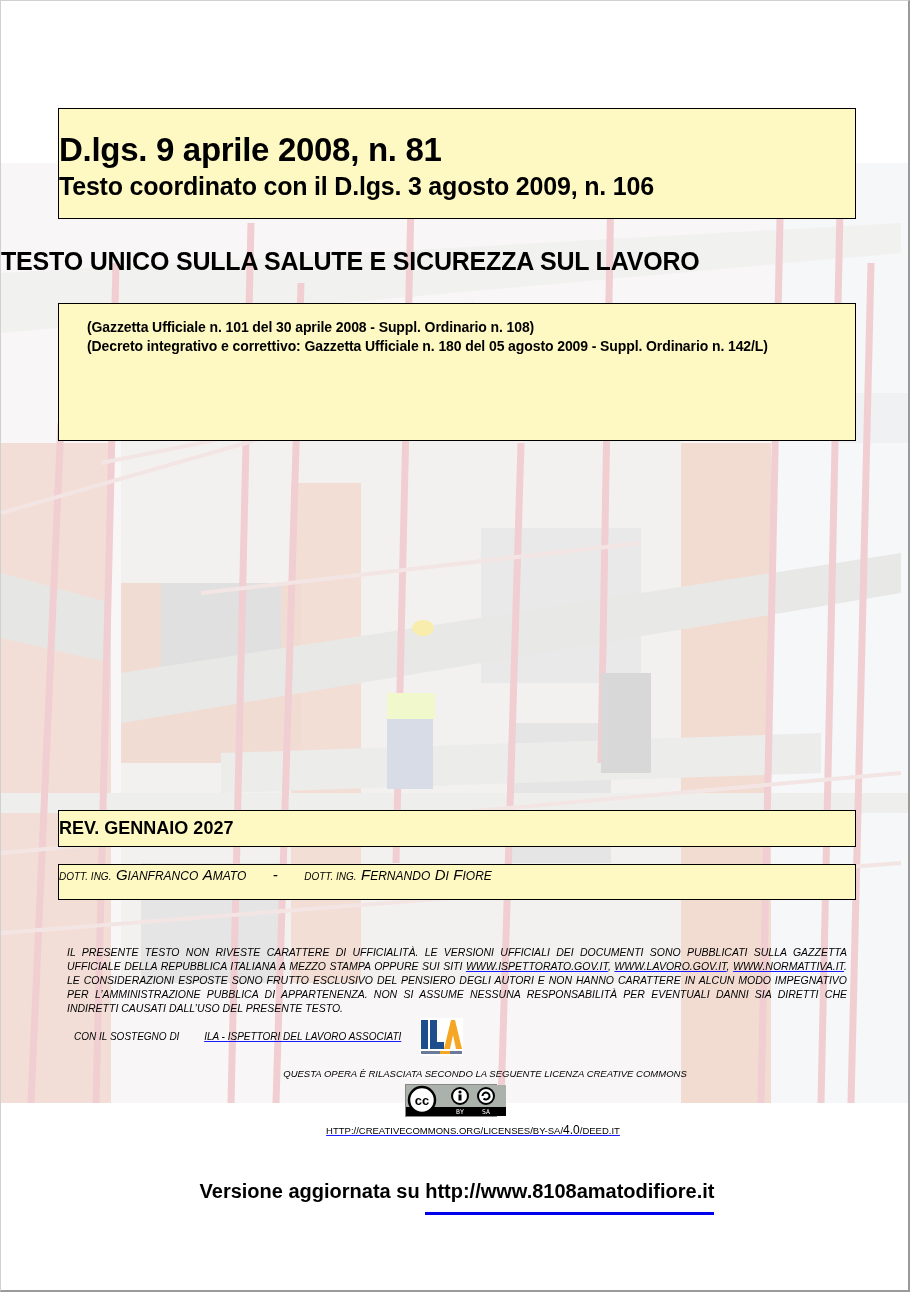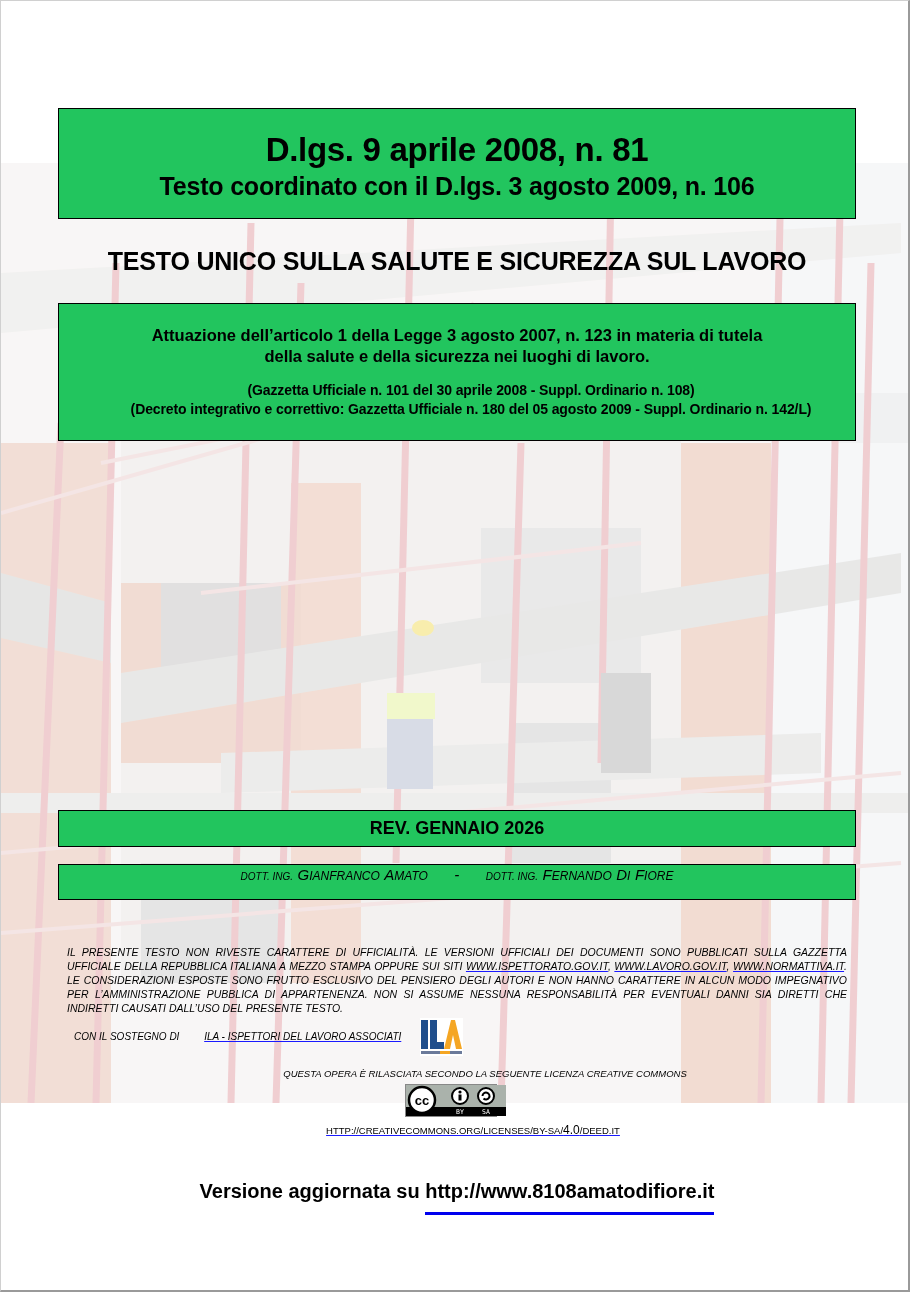--- a/index.html
+++ b/index.html
@@ -14,29 +14,29 @@
       box-sizing: border-box; background: #fff; overflow: hidden;
     }
     
     .photo {
       position: absolute; left: 0; top: 162px; width: 908px; height: 940px; overflow: hidden;
     }
     .photo svg { display: block; }
     .photo .wash { position: absolute; inset: 0; background: rgba(255,255,255,0.45); }
 
     .box {
-      position: absolute; background: #22c55e; border: 1px solid #000; box-sizing: border-box;
-      text-align: center; font-weight: bold; font-family: "Liberation Sans", sans-serif;
+      position: absolute; background: #fef9c3; border: 1px solid #000; box-sizing: border-box;
+      text-align: left; font-weight: bold; font-family: "Liberation Sans", sans-serif;
     }
     .box-title { left: 57px; top: 107px; width: 798px; height: 111px; }
     .box-title .l1 { font-size: 33px; line-height: 38px; margin-top: 22px; letter-spacing: -0.3px; }
     .box-title .l2 { font-size: 25px; line-height: 30px; margin-top: 2px; letter-spacing: -0.2px; }
 
     .main-heading {
-      position: absolute; left: 0; width: 912px; top: 244px; text-align: center;
+      position: absolute; left: 0; width: 912px; top: 244px; 
       font-weight: bold; font-size: 25px; line-height: 32px; letter-spacing: -0.2px;
     }
 
     .box-desc { left: 57px; top: 302px; width: 798px; height: 138px; }
     .box-desc .p1 { font-size: 16.5px; line-height: 21px; margin-top: 21px; }
     .box-desc .p2 { font-size: 14px; line-height: 19px; margin-top: 14px; letter-spacing: -0.1px; padding-left: 28px; }
 
     .box-rev { left: 57px; top: 809px; width: 798px; height: 37px; font-size: 18px; line-height: 35px; }
     .box-authors { left: 57px; top: 863px; width: 798px; height: 36px; line-height: 20px; font-weight: normal; font-style: italic; }
     .sc-small { font-size: 10px; font-variant: normal; }
@@ -137,32 +137,28 @@
   </div>
 
   <div class="box box-title">
     <div class="l1">D.lgs. 9 aprile 2008, n. 81</div>
     <div class="l2">Testo coordinato con il D.lgs. 3 agosto 2009, n. 106</div>
   </div>
 
   <div class="main-heading">TESTO UNICO SULLA SALUTE E SICUREZZA SUL LAVORO</div>
 
   <div class="box box-desc">
-    <div class="p1">
-      <div>Attuazione dell’articolo 1 della Legge 3 agosto 2007, n. 123 in materia di tutela</div>
-      <div>della salute e della sicurezza nei luoghi di lavoro.</div>
-    </div>
     <div class="p2">
       <div>(Gazzetta Ufficiale n. 101 del 30 aprile 2008 - Suppl. Ordinario n. 108)</div>
       <div>(Decreto integrativo e correttivo: Gazzetta Ufficiale n. 180 del 05 agosto 2009 - Suppl. Ordinario n. 142/L)</div>
     </div>
   </div>
 
   <div class="box box-rev">
-    <span>REV. GENNAIO 2026</span>
+    <span>REV. GENNAIO 2027</span>
   </div>
 
   <div class="box box-authors">
     <span><span class="sc-small" style="text-transform:uppercase">dott. ing.</span>
       <span class="sc-big">G</span><span class="sc-small" style="text-transform:uppercase; font-size:12px">ianfranco</span>
       <span class="sc-big">A</span><span class="sc-small" style="text-transform:uppercase; font-size:12px">mato</span></span>
     <span class="authors-sep">-</span>
     <span><span class="sc-small" style="text-transform:uppercase">dott. ing.</span>
       <span class="sc-big">F</span><span class="sc-small" style="text-transform:uppercase; font-size:12px">ernando</span>
       <span class="sc-big">D</span><span class="sc-small" style="text-transform:uppercase; font-size:12px">i</span>

